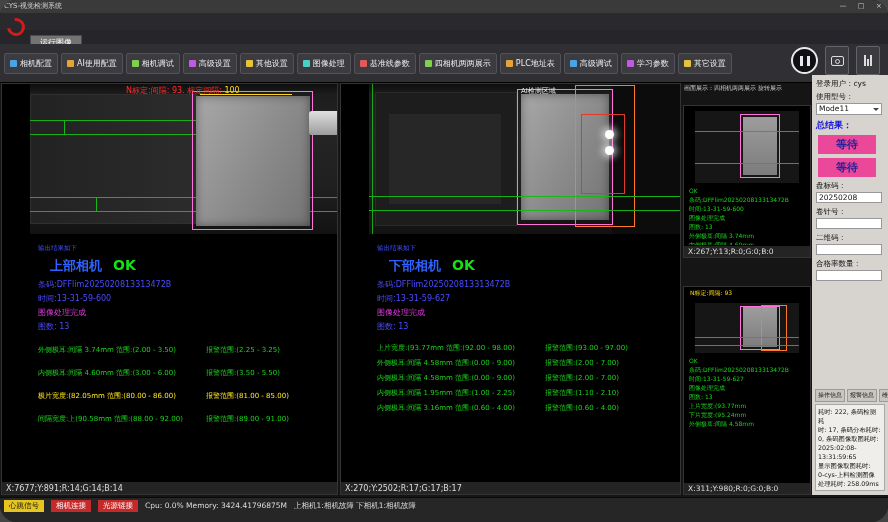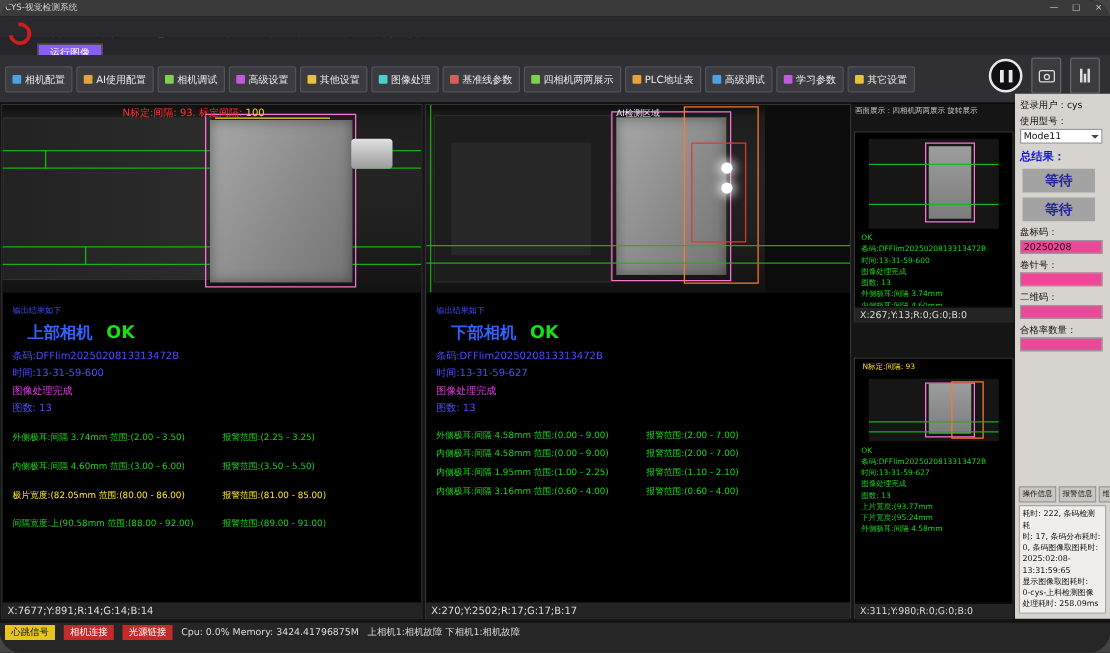--- a/index.html
+++ b/index.html
@@ -13,21 +13,21 @@
   .win-btn{width:18px;text-align:center;font-size:7px;line-height:13px;color:#ccc;cursor:default;}
 
   
   .logo{position:absolute;left:4px;top:15px;width:24px;height:26px;z-index:5;}
   .logo-swirl{width:18px;height:18px;margin:3px;border:3px solid #cf1d1d;border-radius:50%;
               border-left-color:transparent;transform:rotate(35deg);}
   .menubar{position:absolute;top:13px;left:0;right:0;height:17px;background:#2a2a2e;
            display:flex;align-items:center;padding-left:30px;}
   .menu-item{color:#e8e8e8;font-size:8px;padding:2px 6px;white-space:nowrap;cursor:default;margin-top:25px;}
   .tabrow{position:absolute;top:30px;left:0;right:0;height:14px;background:#26262a;padding-left:30px;}
-  .run-tab{display:inline-block;font-size:8px;color:#fff;background:#8b5cf6;border:1px solid #4a4a54;
+  .run-tab{display:inline-block;font-size:8px;color:#fff;background:#737373;border:1px solid #4a4a54;
            border-bottom:none;padding:1px 9px;}
 
   
   .toolbar{position:absolute;top:44px;left:0;right:0;height:39px;background:#303034;
            border-bottom:1px solid #000;display:flex;align-items:center;padding-left:4px;gap:3px;}
   .tool-btn{display:inline-flex;align-items:center;gap:3px;font-size:8px;color:#ececec;background:#3b3b40;
             border:1px solid #52525a;padding:4px 5px;border-radius:2px;white-space:nowrap;}
   .tool-ico{width:7px;height:7px;border-radius:1px;background:#4ba3e3;flex:0 0 auto;}
   .toolbar .tool-btn:nth-of-type(2) .tool-ico{background:#e3a43b}
   .toolbar .tool-btn:nth-of-type(3) .tool-ico{background:#7ed04e}
@@ -46,21 +46,21 @@
   .pause-btn i{width:3px;height:10px;background:#e8e8e8;margin:0 2px;display:inline-block;}
   .icon-btn{width:24px;height:29px;background:#3b3b40;border:1px solid #64646c;border-radius:2px;
             display:flex;align-items:center;justify-content:center;}
   .glyph-cam{width:13px;height:10px;border:1px solid #ddd;border-radius:2px;position:relative;}
   .glyph-cam b{position:absolute;left:3px;top:2px;width:5px;height:5px;border:1px solid #ddd;border-radius:50%;}
   .glyph-scan{display:flex;gap:1px;align-items:flex-end;}
   .glyph-scan i{width:2px;background:#ddd;display:inline-block;}
   .glyph-scan i:nth-child(1){height:11px}.glyph-scan i:nth-child(2){height:7px}.glyph-scan i:nth-child(3){height:11px}
 
   
-  .cam{position:absolute;top:83px;height:412px;background:#000;border:1px solid #343434;}
+  .cam{position:absolute;top:83px;height:412px;background:#000;border:1px solid #343434;padding-left:28px;}
   .cam.leftv{left:1px;width:337px;}
   .cam.rightv{left:340px;width:341px;}
   .cam .img{position:relative;height:150px;overflow:hidden;background:#181818;}
   .machine-bg{position:absolute;inset:0;background:linear-gradient(180deg,#0e0e0e 0,#1d1d1d 10px,#242424 35%,#1f1f1f 70%,#121212 100%);}
   .block-a{position:absolute;left:0;top:10px;width:168px;height:130px;background:linear-gradient(90deg,#222,#2c2c2c);border:1px solid #303030;}
   .block-b{position:absolute;left:6px;top:8px;width:142px;height:134px;background:#1d1d1d;border:1px solid #2a2a2a;}
   .block-c{position:absolute;left:20px;top:30px;width:112px;height:90px;background:#272727;}
   .dark-right{position:absolute;right:0;top:0;bottom:0;width:68px;background:#0c0c0c;}
   .part{position:absolute;background:linear-gradient(120deg,#a8a8a8,#8a8a8a 55%,#747474);box-shadow:inset 0 0 10px rgba(0,0,0,.4);}
   .part.l{left:166px;top:12px;width:114px;height:130px;}
@@ -115,25 +115,25 @@
   .mini-label{font-size:6px;color:#ffd81e;padding-left:6px;margin-top:2px;}
 
   
   .rpanel{position:absolute;left:812px;top:75px;width:76px;height:420px;background:#d7d4cf;
           color:#111;font-size:7.5px;padding:4px 3px 0 4px;}
   .r-row{margin-bottom:3px;white-space:nowrap;}
   .model-box{background:#fff;border:1px solid #98989a;height:12px;line-height:10px;font-size:7.5px;
              padding:0 2px;margin-top:1px;width:66px;position:relative;}
   .model-box::after{content:"";position:absolute;right:2px;top:4px;border:3px solid transparent;border-top-color:#444;}
   .r-blue{color:#1414e0;font-weight:bold;font-size:9px;margin:4px 0 3px;}
-  .r-box{width:58px;height:19px;background:#a3a3a3;color:#23239a;font-weight:bold;font-size:11px;
+  .r-box{width:58px;height:19px;background:#ec4899;color:#23239a;font-weight:bold;font-size:11px;
          text-align:center;line-height:19px;margin:0 0 4px 2px;}
   .r-field{margin-top:4px;}
   .r-field .lab{margin-bottom:1px;}
-  .r-field .val{background:#ec4899;border:1px solid #98989a;height:11px;line-height:10px;font-size:7.5px;
+  .r-field .val{background:#ffffff;border:1px solid #98989a;height:11px;line-height:10px;font-size:7.5px;
                 padding:0 2px;width:66px;}
   .r-bottom{position:absolute;left:3px;right:3px;bottom:4px;}
   .r-tabs{display:flex;gap:2px;font-size:6px;margin-bottom:2px;}
   .r-tab{background:#c9c6c1;border:1px solid #9a9a9c;padding:1px 2px;white-space:nowrap;}
   .r-info{background:#efeeea;border:1px solid #a8a8a8;min-height:66px;font-size:6.3px;line-height:9px;
           padding:2px;color:#111;overflow:hidden;}
 
   
   .statusbar{position:absolute;left:0;right:0;top:497px;height:25px;background:#262626;border-top:1px solid #0a0a0a;
              display:flex;align-items:flex-start;padding:2px 4px;gap:7px;font-size:7.5px;color:#ddd;}
@@ -332,20 +332,24 @@
       <div class="headline">
         <span class="cam-name">下部相机</span>
         <span class="okv">OK</span>
       </div>
       <div class="info-line">条码:DFFlim2025020813313472B</div>
       <div class="info-line">时间:13-31-59-627</div>
       <div class="info-line mag">图像处理完成</div>
       <div class="info-line">图数: 13</div>
       <div class="rows tight">
 
+          <div class="mrow c-green">
+            <span class="t">上片宽度:(93.77mm 范围:(92.00 - 98.00)</span>
+            <span class="w">报警范围:(93.00 - 97.00)</span>
+          </div>
 
 
           <div class="mrow c-green">
             <span class="t">外侧极耳:间隔 4.58mm 范围:(0.00 - 9.00)</span>
             <span class="w">报警范围:(2.00 - 7.00)</span>
           </div>
 
           <div class="mrow c-green">
             <span class="t">内侧极耳:间隔 4.58mm 范围:(0.00 - 9.00)</span>
             <span class="w">报警范围:(2.00 - 7.00)</span>

